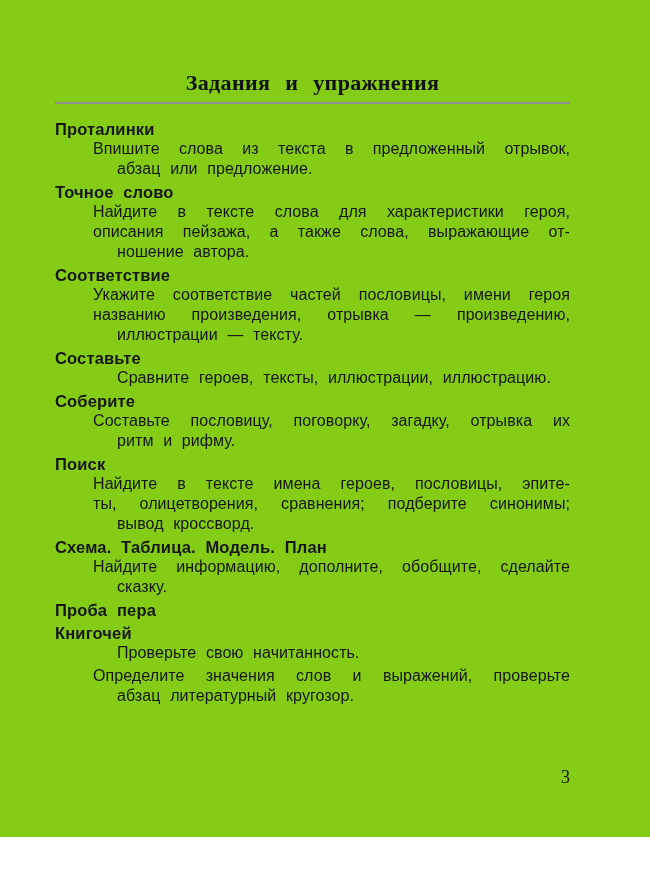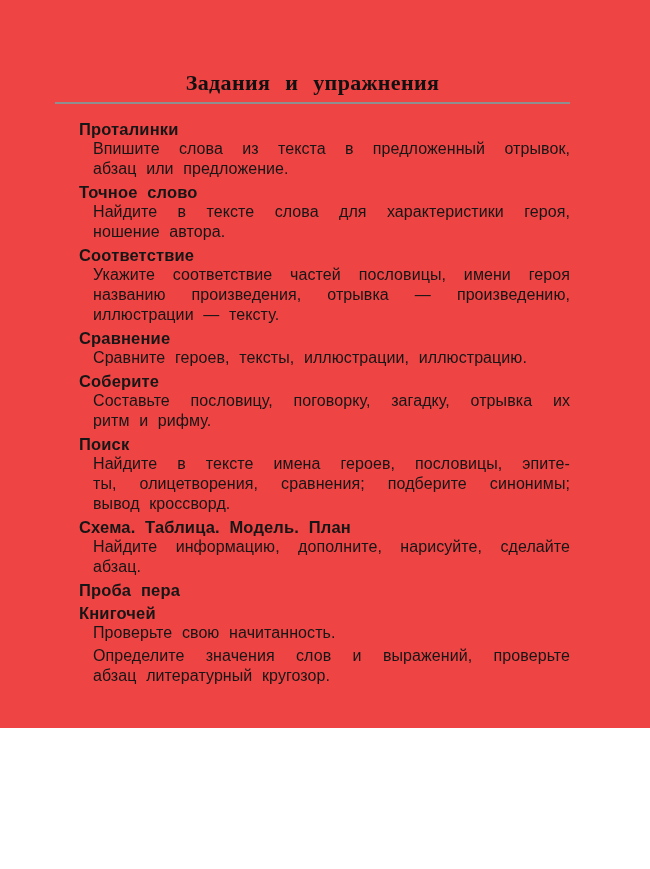--- a/index.html
+++ b/index.html
@@ -1,20 +1,20 @@
 <!DOCTYPE html>
 <html lang="ru"><head>
 <meta charset="utf-8">
 <style>
   html, body { margin: 0; padding: 0; background: #ffffff; }
   .page {
     position: relative;
     width: 650px;
-    height: 728px;
-    background: #ef4444;
+    height: 837px;
+    background: #84cc16;
     box-sizing: border-box;
     padding: 70px 80px 0 55px;
     font-family: "Liberation Sans", sans-serif;
     color: #161616;
     overflow: hidden;
   }
   .title {
     margin: 0 0 6px 0;
     font-family: "Liberation Serif", serif;
     font-weight: bold;
@@ -31,32 +31,31 @@
     width: 100%;
   }
   .sections { margin-top: 15px; }
   .section + .section { margin-top: 3px; }
   .section-title {
     font-weight: bold;
     font-size: 16.5px;
     line-height: 20px;
     word-spacing: 0.3em;
     letter-spacing: 0.01em;
-    margin-left: 24px;
   }
   .para { margin-left: 38px; }
   .pline {
     font-size: 16px;
     line-height: 20px;
     word-spacing: 0.32em;
     letter-spacing: 0.005em;
     text-align: justify;
     text-align-last: justify;
   }
-  .pline.last { text-align: left; text-align-last: left; }
+  .pline.last { text-align: left; text-align-last: left; margin-left: 24px; }
   .page-number {
     position: absolute;
     top: 766px;
     right: 80px;
     font-family: "Liberation Serif", serif;
     font-size: 18px;
     line-height: 22px;
     color: #111111;
   }
 </style>
@@ -75,35 +74,36 @@
       <div class="para">
         <div class="pline">Впишите слова из текста в предложенный отрывок,</div>
         <div class="pline last">абзац или предложение.</div>
       </div>
     </section>
 
     <section class="section">
       <div class="section-title">Точное слово</div>
       <div class="para">
         <div class="pline">Найдите в тексте слова для характеристики героя,</div>
+        <div class="pline">описания пейзажа, а также слова, выражающие от-</div>
         <div class="pline last">ношение автора.</div>
       </div>
     </section>
 
     <section class="section">
       <div class="section-title">Соответствие</div>
       <div class="para">
         <div class="pline">Укажите соответствие частей пословицы, имени героя</div>
         <div class="pline">названию произведения, отрывка — произведению,</div>
         <div class="pline last">иллюстрации — тексту.</div>
       </div>
     </section>
 
     <section class="section">
-      <div class="section-title">Сравнение</div>
+      <div class="section-title">Составьте</div>
       <div class="para">
         <div class="pline last">Сравните героев, тексты, иллюстрации, иллюстрацию.</div>
       </div>
     </section>
 
     <section class="section">
       <div class="section-title">Соберите</div>
       <div class="para">
         <div class="pline">Составьте пословицу, поговорку, загадку, отрывка их</div>
         <div class="pline last">ритм и рифму.</div>
@@ -115,22 +115,22 @@
       <div class="para">
         <div class="pline">Найдите в тексте имена героев, пословицы, эпите-</div>
         <div class="pline">ты, олицетворения, сравнения; подберите синонимы;</div>
         <div class="pline last">вывод кроссворд.</div>
       </div>
     </section>
 
     <section class="section">
       <div class="section-title">Схема. Таблица. Модель. План</div>
       <div class="para">
-        <div class="pline">Найдите информацию, дополните, нарисуйте, сделайте</div>
-        <div class="pline last">абзац.</div>
+        <div class="pline">Найдите информацию, дополните, обобщите, сделайте</div>
+        <div class="pline last">сказку.</div>
       </div>
     </section>
 
     <section class="section">
       <div class="section-title">Проба пера</div>
     </section>
 
     <section class="section">
       <div class="section-title">Книгочей</div>
       <div class="para">

